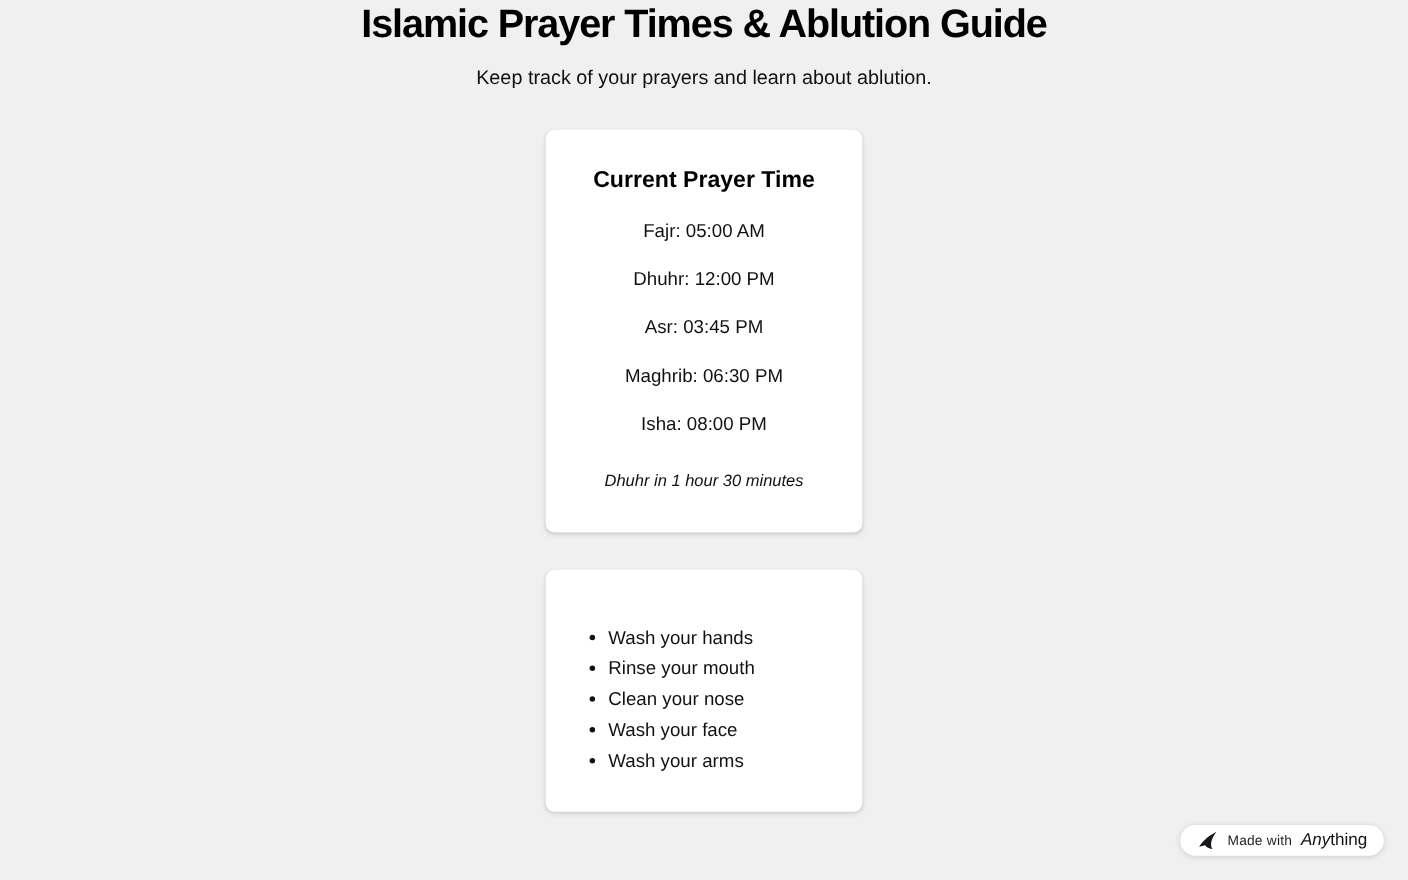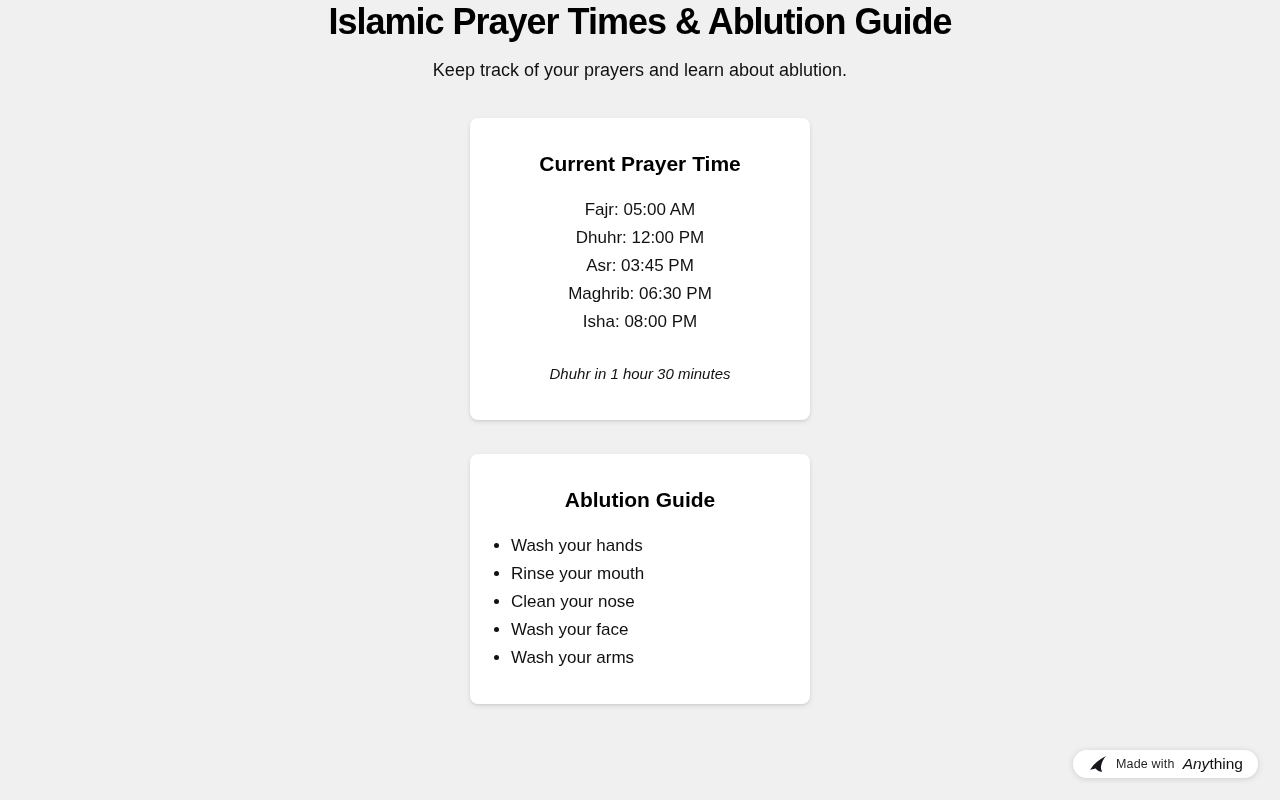--- a/index.html
+++ b/index.html
@@ -21,38 +21,38 @@
     color: #000;
     margin: 0 0 16px;
   }
   .page-subtitle {
     font-size: 18px;
     line-height: 24px;
     margin: 0 0 36px;
     color: #111;
   }
   .card {
-    width: 340px;
+    width: 288px;
     margin: 0 auto 34px;
     background: #ffffff;
     border-radius: 8px;
-    padding: 32px 8px;
+    padding: 32px 24px;
     box-shadow: 0 2px 5px rgba(0,0,0,0.10), 0 1px 2px rgba(0,0,0,0.06);
   }
   .card-title {
     font-size: 21px;
     line-height: 28px;
     font-weight: 700;
     color: #000;
     margin: 0 0 18px;
   }
   .times p {
     font-size: 17px;
     line-height: 28px;
-    margin: 0;
+    margin: 16px;
   }
   .countdown {
     font-size: 15px;
     line-height: 28px;
     font-style: italic;
     margin: 24px 0 0;
   }
   .description {
     font-size: 17px;
     line-height: 28px;
@@ -123,21 +123,20 @@
       <p>Fajr: 05:00 AM</p>
       <p>Dhuhr: 12:00 PM</p>
       <p>Asr: 03:45 PM</p>
       <p>Maghrib: 06:30 PM</p>
       <p>Isha: 08:00 PM</p>
     </div>
     <p class="countdown">Dhuhr in 1 hour 30 minutes</p>
   </section>
 
   <section class="card">
-    <h2 class="card-title">Ablution Guide</h2>
     <ul class="steps">
       <li>Wash your hands</li>
       <li>Rinse your mouth</li>
       <li>Clean your nose</li>
       <li>Wash your face</li>
       <li>Wash your arms</li>
     </ul>
   </section>
 
 </div>

